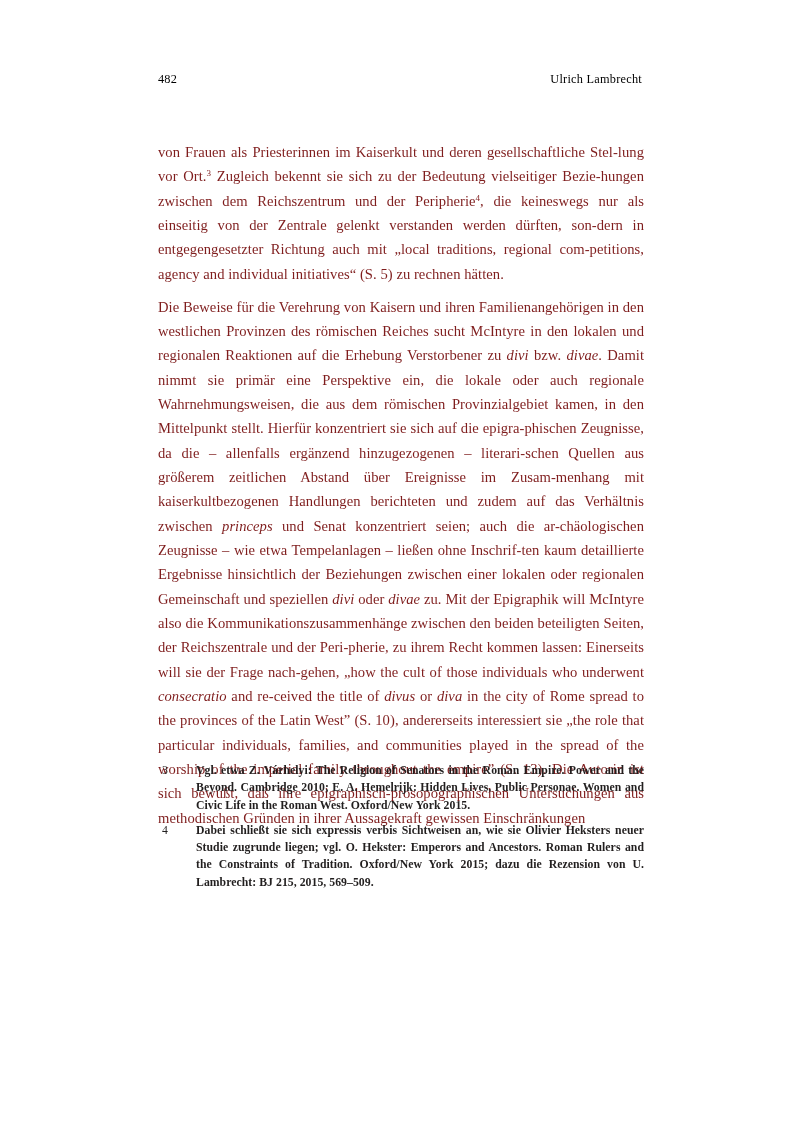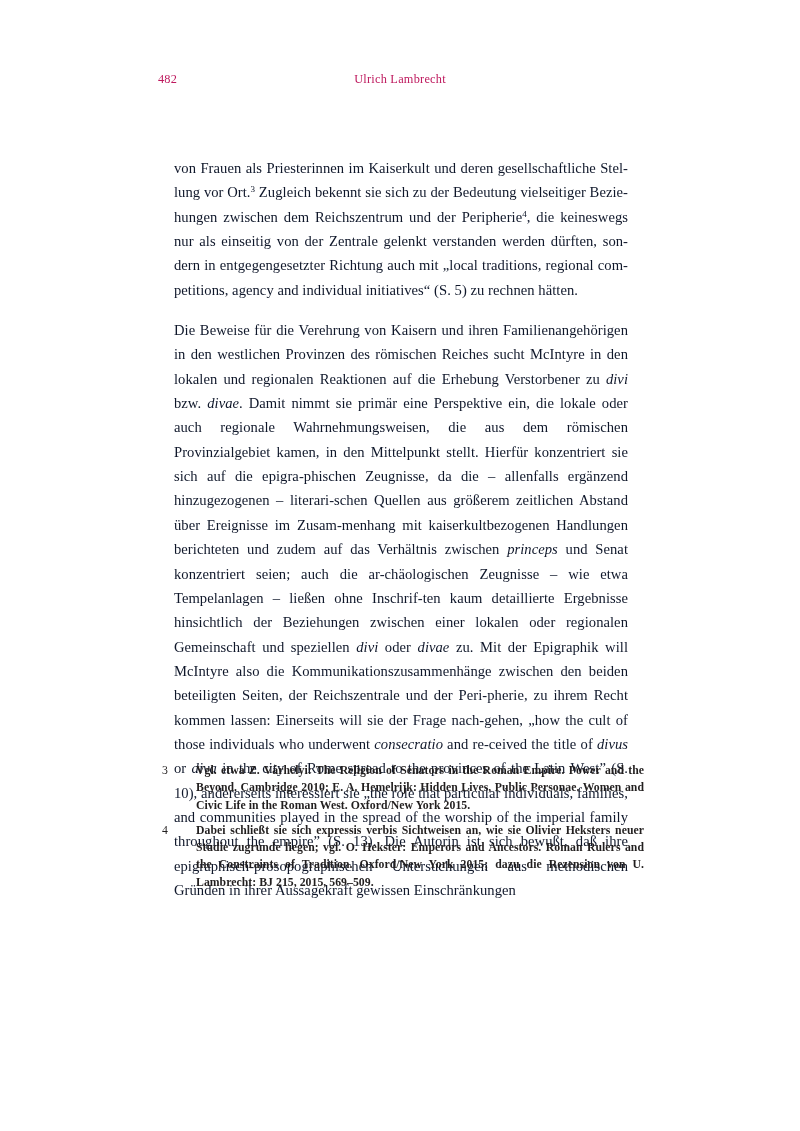--- a/index.html
+++ b/index.html
@@ -21,53 +21,53 @@
   }
 
   
   .running-head {
     position: absolute;
     left: 158px;
     top: 72px;
     width: 484px;
     height: 18px;
     font-size: 12.3px;
-    color: #be185d;
+    color: #000000;
   }
   .folio {
     position: absolute;
     left: 0;
     top: 0;
     letter-spacing: 0.2px;
   }
   .head-title {
     position: absolute;
     left: 0;
     top: 0;
     width: 484px;
-    text-align: center;
+    text-align: right;
     letter-spacing: 0.25px;
   }
 
   
   .body-block {
     position: absolute;
     left: 158px;
     top: 140px;
     width: 486px;
   }
   .para {
-    margin: 16px;
+    margin: 0;
     font-size: 14.6px;
     line-height: 24.35px;
     text-align: justify;
     text-justify: inter-word;
     hyphens: manual;
     letter-spacing: 0.05px;
-    color: #0f172a;
+    color: #7f1d1d;
   }
   .para + .para {
     margin-top: 8.5px;
   }
   .para i, .para em {
     font-style: italic;
   }
   sup {
     font-size: 0.62em;
     vertical-align: 0.52em;

